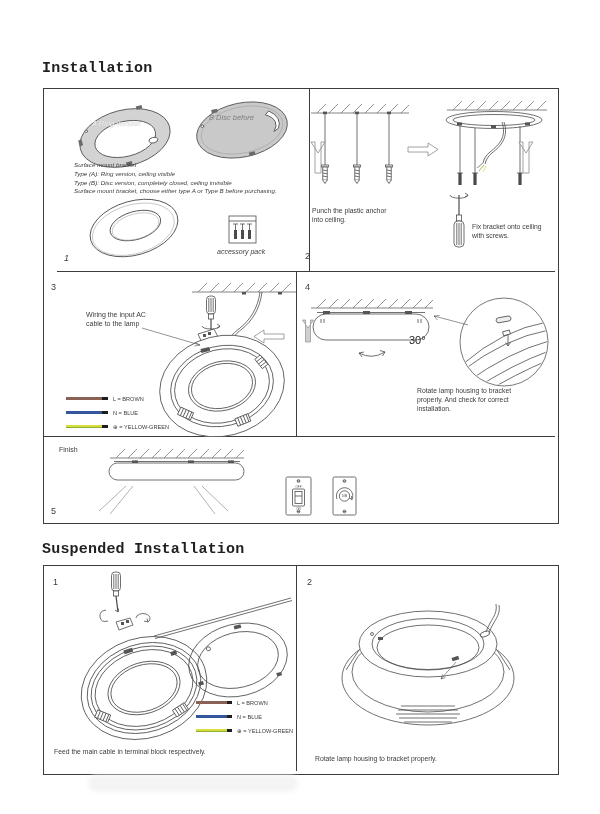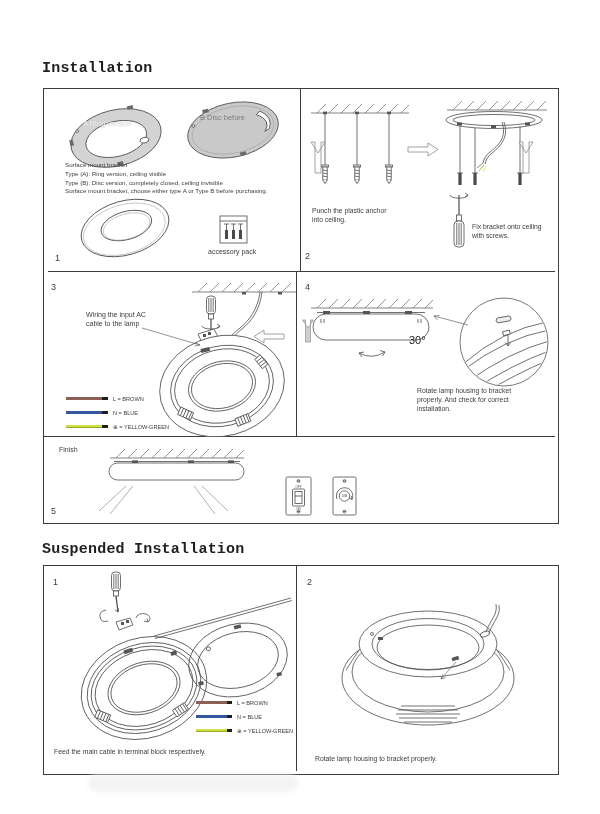--- a/index.html
+++ b/index.html
@@ -30,21 +30,21 @@
   svg text{font-family:"Liberation Sans",sans-serif;}
   .smudge{background:#f4f4f4;border-radius:12px;filter:blur(2px);}
 </style>
 </head>
 <body>
 
 <div class="abs sec-title" style="left:42px;top:60px;">Installation</div>
 
 <div class="grid" style="left:43px;top:88px;width:514px;height:434px;">
 
-  <div class="panel bR bB" style="left:4px;top:0;width:253px;height:183px;">
+  <div class="panel bR bB" style="left:13px;top:0;width:253px;height:183px;font-style:italic;">
     <svg width="253" height="183" viewBox="0 0 253 183">
 
       <g transform="translate(68,49) rotate(-14)" stroke="#5a5a5a" stroke-width="0.9">
         <ellipse rx="46" ry="28" fill="#d3d3d3"></ellipse>
         <ellipse cx="0" cy="1" rx="31" ry="17.5" fill="#ffffff"></ellipse>
         <ellipse cx="27" cy="9" rx="4.5" ry="2.8" fill="#ffffff"></ellipse>
         <rect x="18" y="-28" width="6" height="3.5" fill="#6a6a6a" stroke="none"></rect>
         <rect x="-5" y="24" width="6" height="3.5" fill="#6a6a6a" stroke="none"></rect>
         <rect x="-46" y="-9" width="3.5" height="6" fill="#6a6a6a" stroke="none"></rect>
         <circle cx="-36" cy="-16" r="1.3" fill="#ffffff"></circle>

